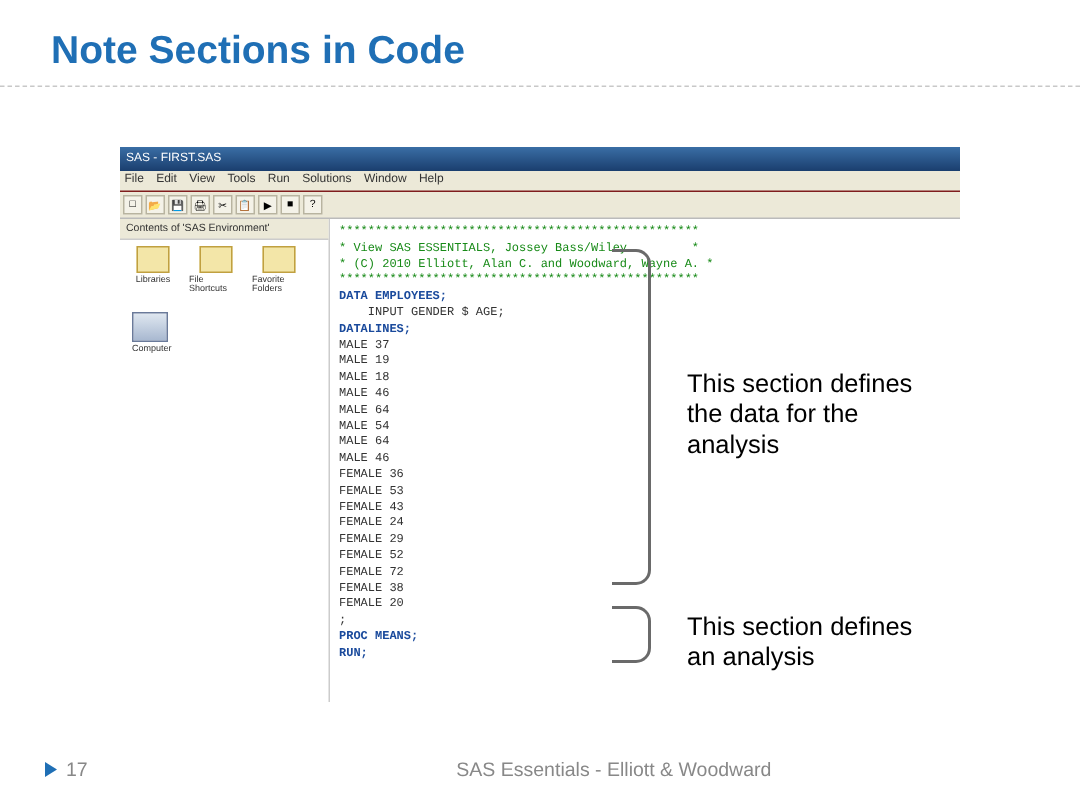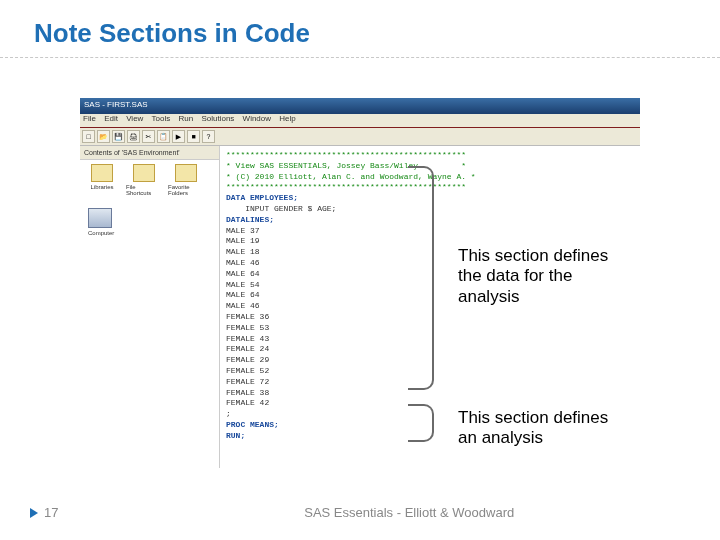--- a/index.html
+++ b/index.html
@@ -232,21 +232,21 @@
           <div class="data-line">MALE 64</div>
           <div class="data-line">MALE 46</div>
           <div class="data-line">FEMALE 36</div>
           <div class="data-line">FEMALE 53</div>
           <div class="data-line">FEMALE 43</div>
           <div class="data-line">FEMALE 24</div>
           <div class="data-line">FEMALE 29</div>
           <div class="data-line">FEMALE 52</div>
           <div class="data-line">FEMALE 72</div>
           <div class="data-line">FEMALE 38</div>
-          <div class="data-line">FEMALE 42</div>
+          <div class="data-line">FEMALE 20</div>
         </div>
       <div class="data-line">;</div>
       <div class="kw data-line">PROC MEANS;</div>
       <div class="kw data-line">RUN;</div>
     </div>
   </div>
 </div>
 
 <div class="bracket bracket1"></div>
 <div class="bracket bracket2"></div>

